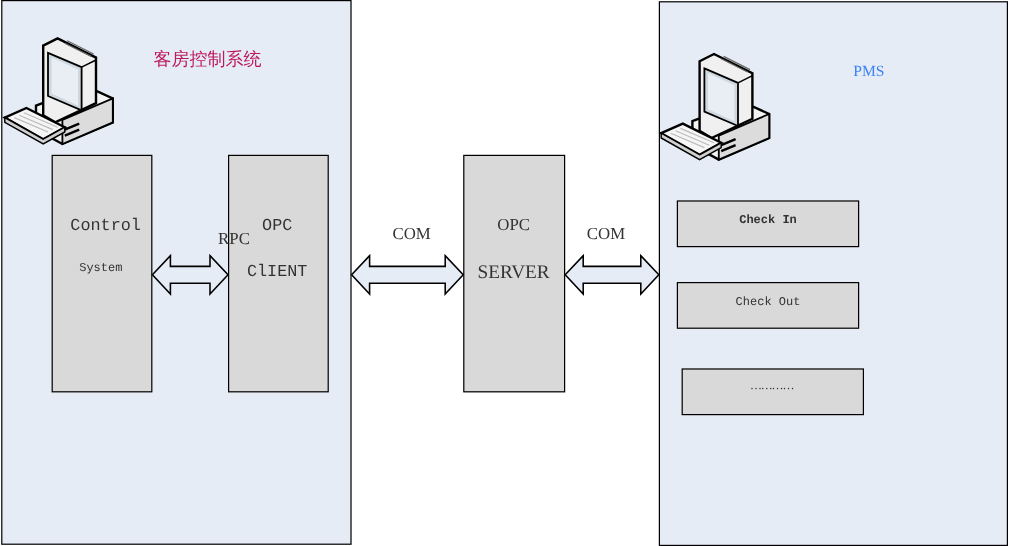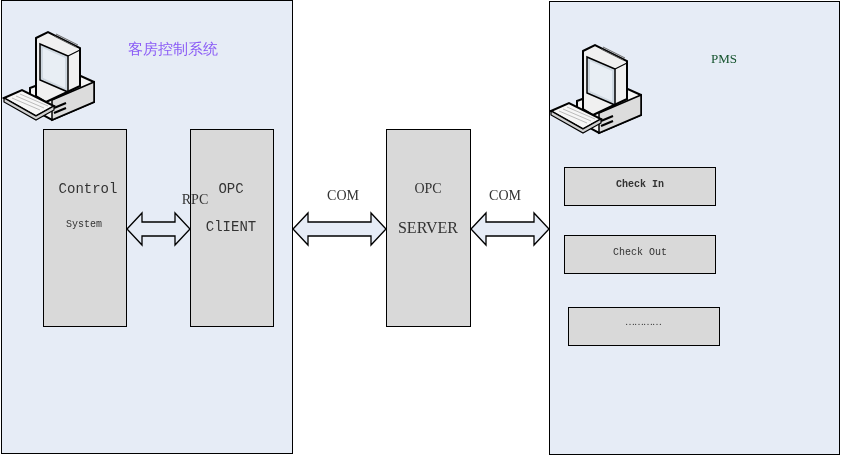--- a/index.html
+++ b/index.html
@@ -51,22 +51,22 @@
   <line x1="66" y1="26" x2="78" y2="20" stroke="#000" stroke-width="1.2"></line>
   <line x1="52" y1="6" x2="74" y2="17" stroke="#666" stroke-width="1"></line>
   <line x1="54" y1="4" x2="76" y2="15" stroke="#666" stroke-width="1"></line>
   <polygon points="2,68 20,60 52,76 34,86" fill="#f6f6f6" stroke="#000" stroke-width="2"></polygon>
   <polygon points="34,86 52,76 52,80 34,90 2,72 2,68" fill="#d0d0d0" stroke="#000" stroke-width="1.2"></polygon>
   <line x1="10" y1="68" x2="38" y2="80" stroke="#bbb" stroke-width="1"></line>
   <line x1="14" y1="66" x2="42" y2="78" stroke="#bbb" stroke-width="1"></line>
   <line x1="18" y1="64" x2="46" y2="76" stroke="#bbb" stroke-width="1"></line>
 </svg>
 
-<div class="label" style="left:128px; top:40px; font-size:15px; color:#8b5cf6; font-family:Liberation Mono, monospace;">客房控制系统</div>
-<div class="label" style="left:711px; top:51px; font-size:13px; color:#14532d;">PMS</div>
+<div class="label" style="left:128px; top:40px; font-size:15px; color:#be185d; font-family:Liberation Mono, monospace;">客房控制系统</div>
+<div class="label" style="left:711px; top:51px; font-size:13px; color:#3b82f6;">PMS</div>
 
 <div class="box" style="left:43px; top:129px; width:84px; height:198px;"></div>
 <div class="label mono center" style="left:88px; top:181px; font-size:14px;">Control</div>
 <div class="label mono center" style="left:84px; top:219px; font-size:10px;">System</div>
 
 <div class="box" style="left:190px; top:129px; width:84px; height:198px;"></div>
 <div class="label mono center" style="left:231px; top:181px; font-size:14px;">OPC</div>
 <div class="label mono center" style="left:231px; top:219px; font-size:14px;">ClIENT</div>
 
 <div class="box" style="left:386px; top:129px; width:85px; height:198px;"></div>

